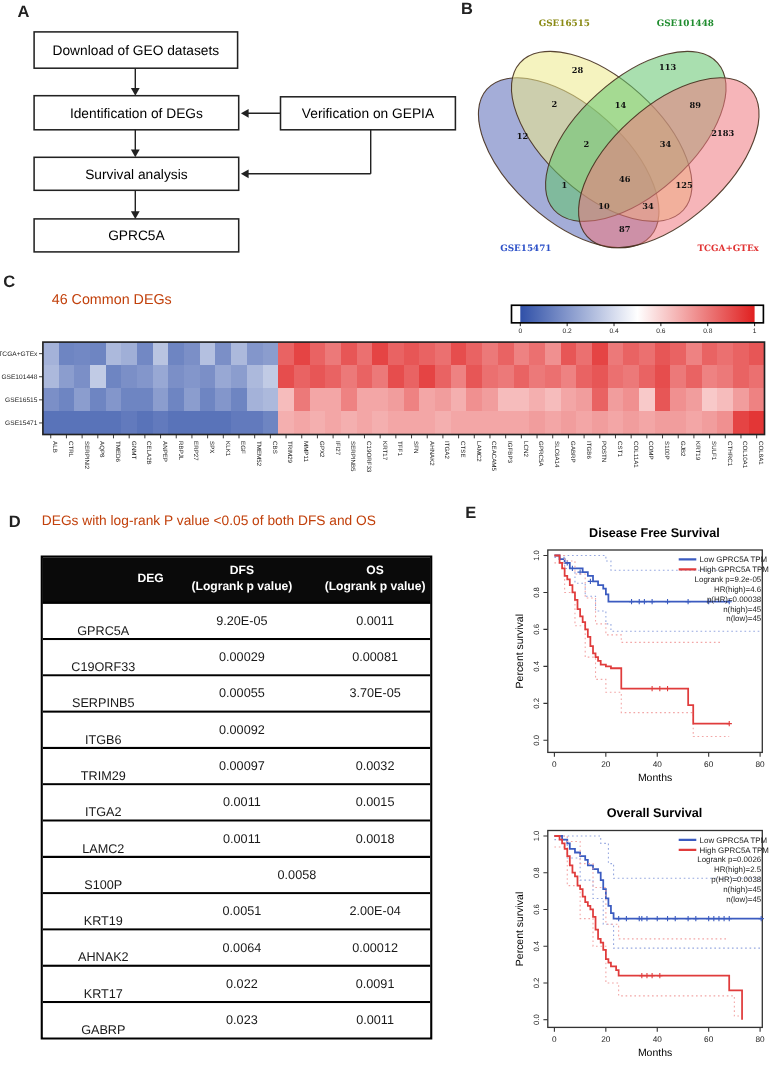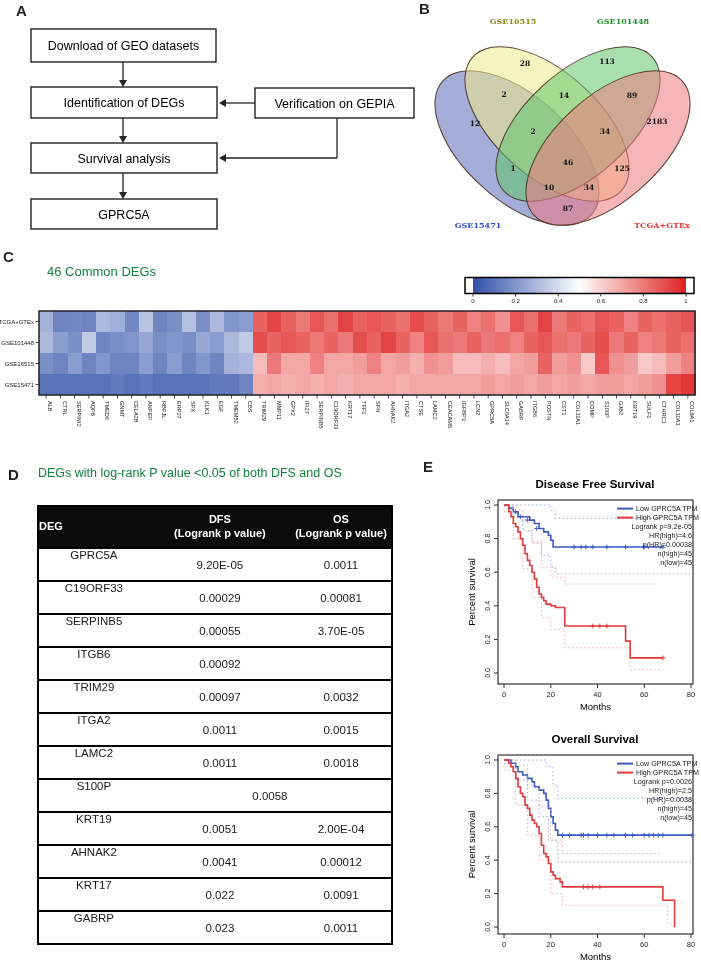--- a/index.html
+++ b/index.html
@@ -1,27 +1,27 @@
 <!DOCTYPE html>
 <html><head>
 <meta charset="utf-8">
 <style>
   html,body{margin:0;padding:0;background:#ffffff;}
   #figure{position:relative;width:701px;height:970px;background:#fff;overflow:hidden;
           font-family:"Liberation Sans",sans-serif;color:#1a1a1a;}
   .panel-label{position:absolute;font-size:15px;font-weight:bold;color:#222;}
   .abs{position:absolute;}
-  .fig-title{position:absolute;font-size:13px;color:#15803d;}
+  .fig-title{position:absolute;font-size:13px;color:#c2410c;}
   
   #deg-table{position:absolute;left:37px;top:505px;width:352px;border:2.5px solid #000;background:#fff;}
   .tbl-header{display:flex;background:#0a0a0a;color:#fff;font-weight:bold;font-size:11px;
               border-bottom:2.5px solid #000;height:40px;}
   .tbl-row{display:flex;height:31px;border-bottom:2.5px solid #000;background:#fff;font-size:11.5px;}
   .tbl-row:last-child{border-bottom:none;}
-  .c1{flex:0 0 31.2%;display:flex;align-items:flex-start;justify-content:center;text-align:center;}
+  .c1{flex:0 0 31.2%;display:flex;align-items:flex-end;justify-content:center;text-align:center;}
   .c2{flex:0 0 40.4%;display:flex;align-items:center;justify-content:center;text-align:right;}
   .c3{flex:1;display:flex;align-items:center;justify-content:center;}
   .hdr-cell{flex-direction:column;line-height:1.25;}
   svg text{font-family:"Liberation Sans",sans-serif;}
   svg .venn-txt{font-family:"DejaVu Serif",serif;}
 </style>
 </head>
 <body>
 
 <div id="figure">
@@ -471,21 +471,21 @@
         <div class="c1">S100P</div>
         <div class="c3">0.0058</div>
       </div>
       <div class="tbl-row">
         <div class="c1">KRT19</div>
         <div class="c2">0.0051</div>
         <div class="c3">2.00E-04</div>
       </div>
       <div class="tbl-row">
         <div class="c1">AHNAK2</div>
-        <div class="c2">0.0041</div>
+        <div class="c2">0.0064</div>
         <div class="c3">0.00012</div>
       </div>
       <div class="tbl-row">
         <div class="c1">KRT17</div>
         <div class="c2">0.022</div>
         <div class="c3">0.0091</div>
       </div>
       <div class="tbl-row">
         <div class="c1">GABRP</div>
         <div class="c2">0.023</div>

